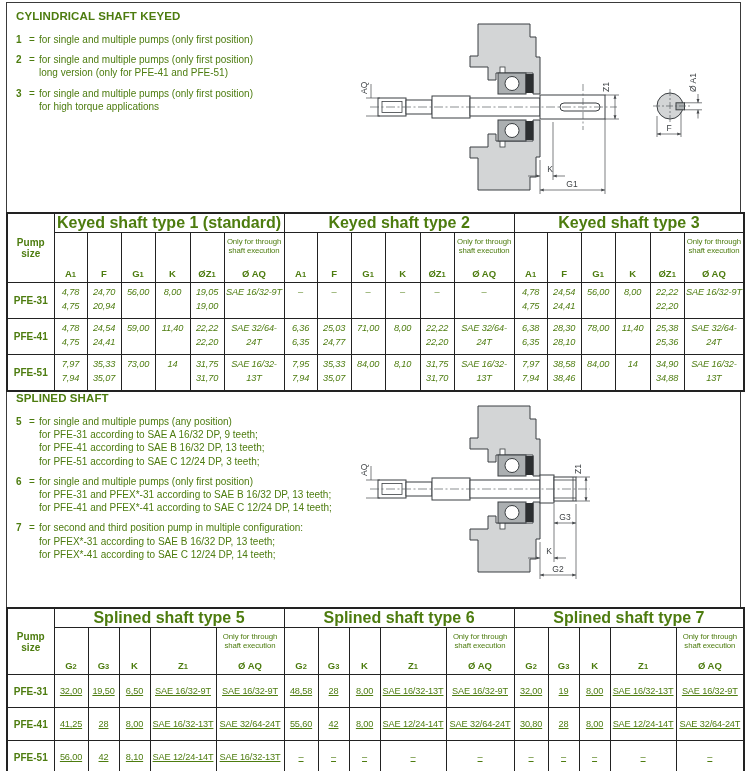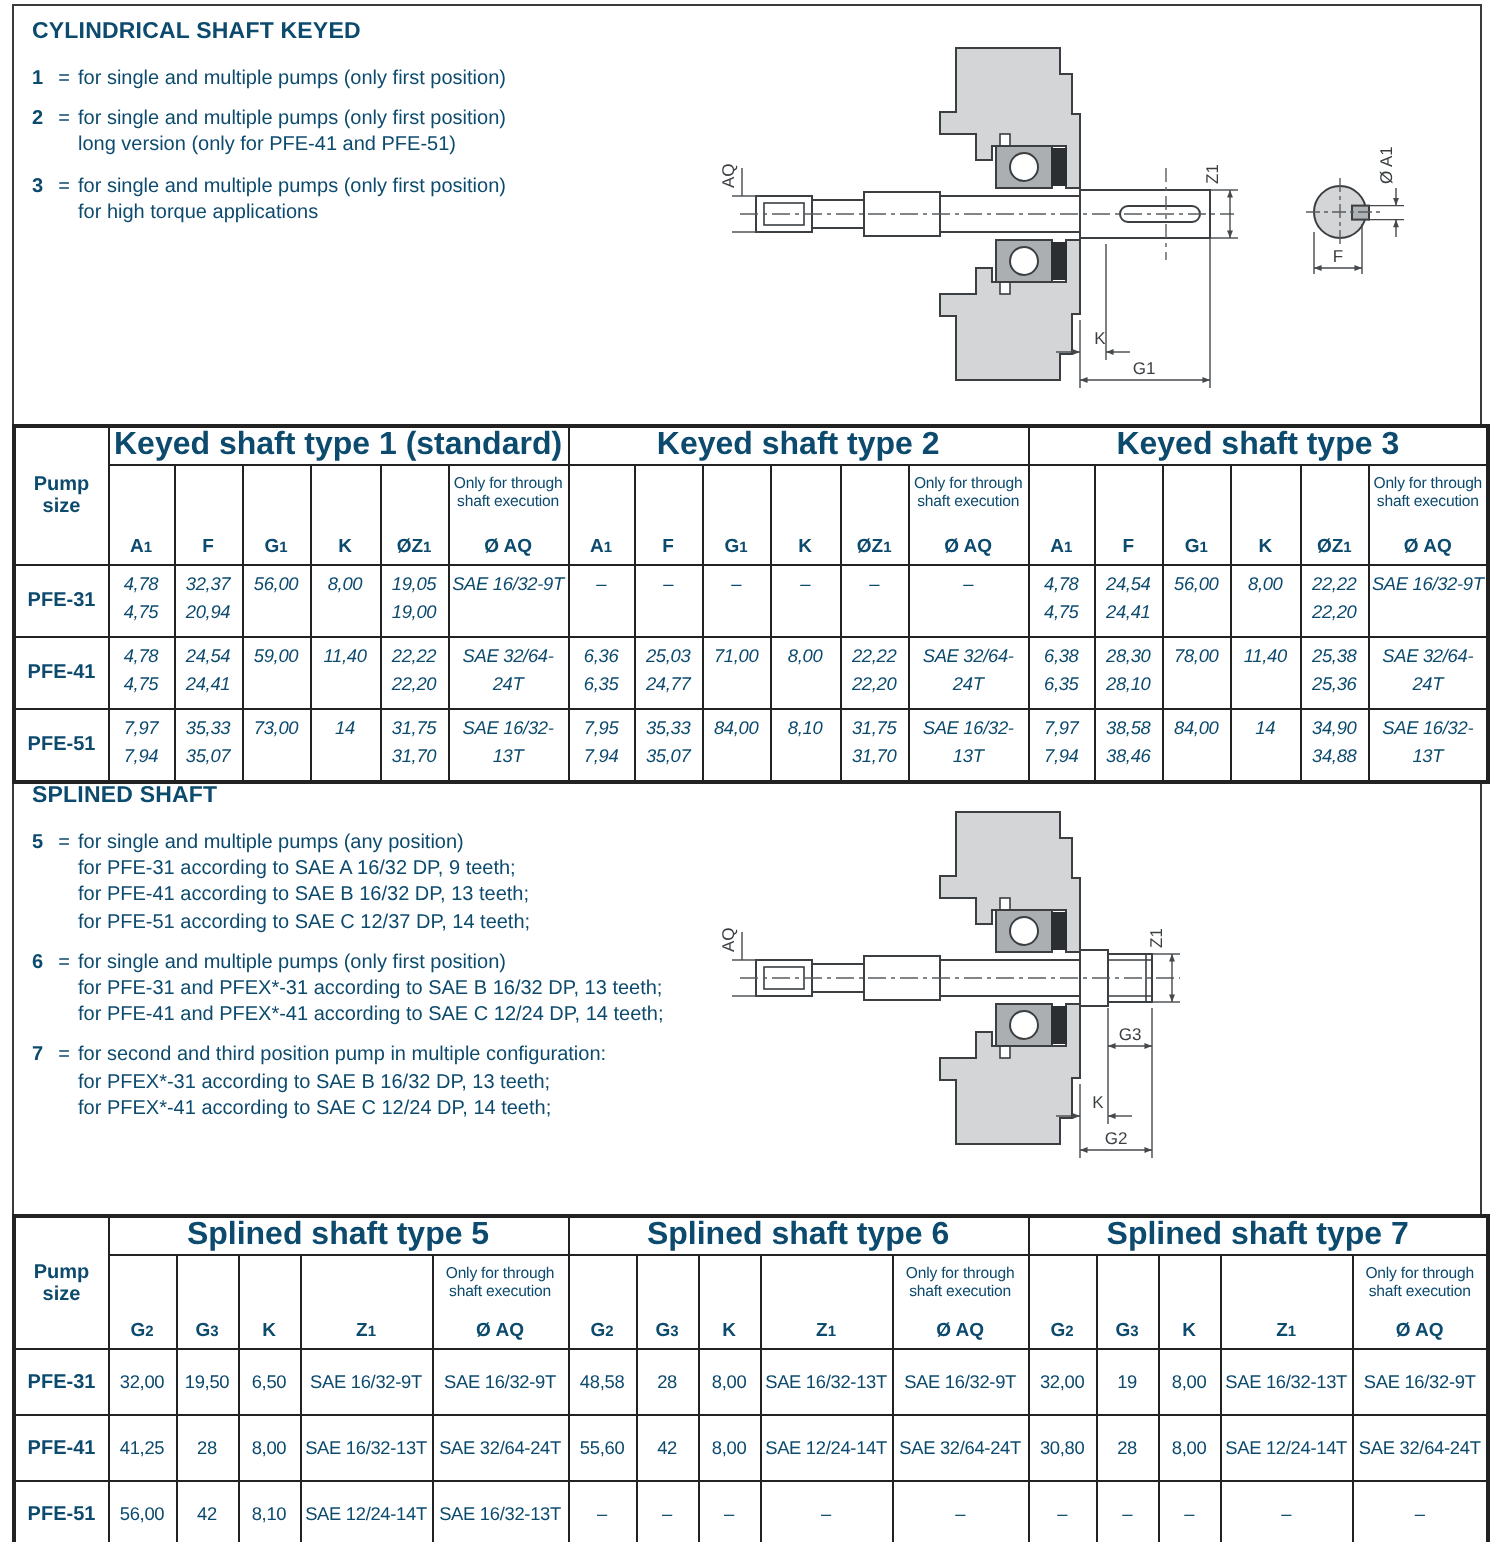--- a/index.html
+++ b/index.html
@@ -1,17 +1,17 @@
 <!DOCTYPE html>
 <html><head>
 <meta charset="utf-8">
 <style>
   html,body{margin:0;padding:0;background:#fff;}
   .page{position:relative;width:747px;height:771px;background:#ffffff;
-        font-family:"Liberation Sans",sans-serif;color:#0c4a6e;overflow:hidden;}
+        font-family:"Liberation Sans",sans-serif;color:#4d7c0f;overflow:hidden;}
   .frame{position:absolute;left:6px;top:2px;width:733px;height:763px;
          border:1.5px solid #3a3a3a;pointer-events:none;}
 
   
   .txtsec{position:absolute;left:16px;width:340px;}
   #sec1{top:10px;}
   #sec2{top:392px;width:350px;}
   .heading{font-size:11.5px;font-weight:bold;margin:0 0 11px 0;letter-spacing:.1px;}
   .item{display:flex;font-size:10px;line-height:13.2px;margin-bottom:7px;}
   .item .num{font-weight:bold;width:9px;flex:none;}
@@ -34,21 +34,21 @@
   .dtable .corner{font-size:10px;font-weight:bold;line-height:11px;}
   .dtable .collbl{height:46px;vertical-align:bottom;font-size:9.5px;font-weight:bold;padding-bottom:3px;}
   #splined-table .collbl{height:43px;}
   .dtable .aqhead{height:46px;vertical-align:top;}
   .dtable .aqhead .note{font-size:7.8px;font-weight:normal;line-height:9.3px;padding-top:4px;letter-spacing:-.1px;}
   .dtable .aqhead .aqlbl{font-size:9.5px;font-weight:bold;position:absolute;bottom:3px;left:0;right:0;}
   .dtable .aqhead .wrap{position:relative;height:100%;}
   .dtable .rowlbl{font-size:10px;font-weight:bold;}
   .dtable td{font-size:9.2px;letter-spacing:-.15px;line-height:14px;}
   #keyed-table td{height:33px;vertical-align:top;padding-top:2px;font-style:italic;}
-  #splined-table td{height:32px;vertical-align:middle;}
+  #splined-table td{height:32px;vertical-align:middle;text-decoration:underline;}
   .sb{font-size:7.5px;}
 </style>
 </head>
 <body>
 
 <div class="page">
   <div class="frame"></div>
 
   <div class="txtsec" id="sec1">
     <div class="heading">CYLINDRICAL SHAFT KEYED</div>
@@ -213,21 +213,21 @@
         </tr>
       </thead>
       <tbody>
         <tr>
           <th class="rowlbl">PFE-31</th>
           <td>
             <div class="ln">4,78</div>
             <div class="ln">4,75</div>
           </td>
           <td>
-            <div class="ln">32,37</div>
+            <div class="ln">24,70</div>
             <div class="ln">20,94</div>
           </td>
           <td>
             <div class="ln">56,00</div>
           </td>
           <td>
             <div class="ln">8,00</div>
           </td>
           <td>
             <div class="ln">19,05</div>
@@ -413,21 +413,21 @@
 
   <div class="txtsec" id="sec2">
     <div class="heading">SPLINED SHAFT</div>
     <div class="item">
       <span class="num">5</span>
       <span class="eq">=</span>
       <div class="lines">
         <div>for single and multiple pumps (any position)</div>
         <div>for PFE-31 according to SAE A 16/32 DP, 9 teeth;</div>
         <div>for PFE-41 according to SAE B 16/32 DP, 13 teeth;</div>
-        <div>for PFE-51 according to SAE C 12/37 DP, 14 teeth;</div>
+        <div>for PFE-51 according to SAE C 12/24 DP, 3 teeth;</div>
       </div>
     </div>
     <div class="item">
       <span class="num">6</span>
       <span class="eq">=</span>
       <div class="lines">
         <div>for single and multiple pumps (only first position)</div>
         <div>for PFE-31 and PFEX*-31 according to SAE B 16/32 DP, 13 teeth;</div>
         <div>for PFE-41 and PFEX*-41 according to SAE C 12/24 DP, 14 teeth;</div>
       </div>

